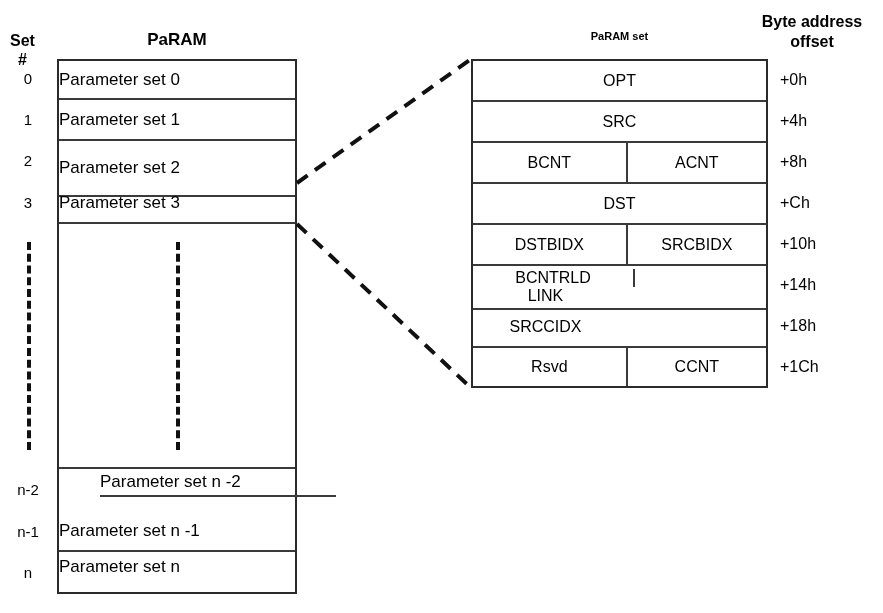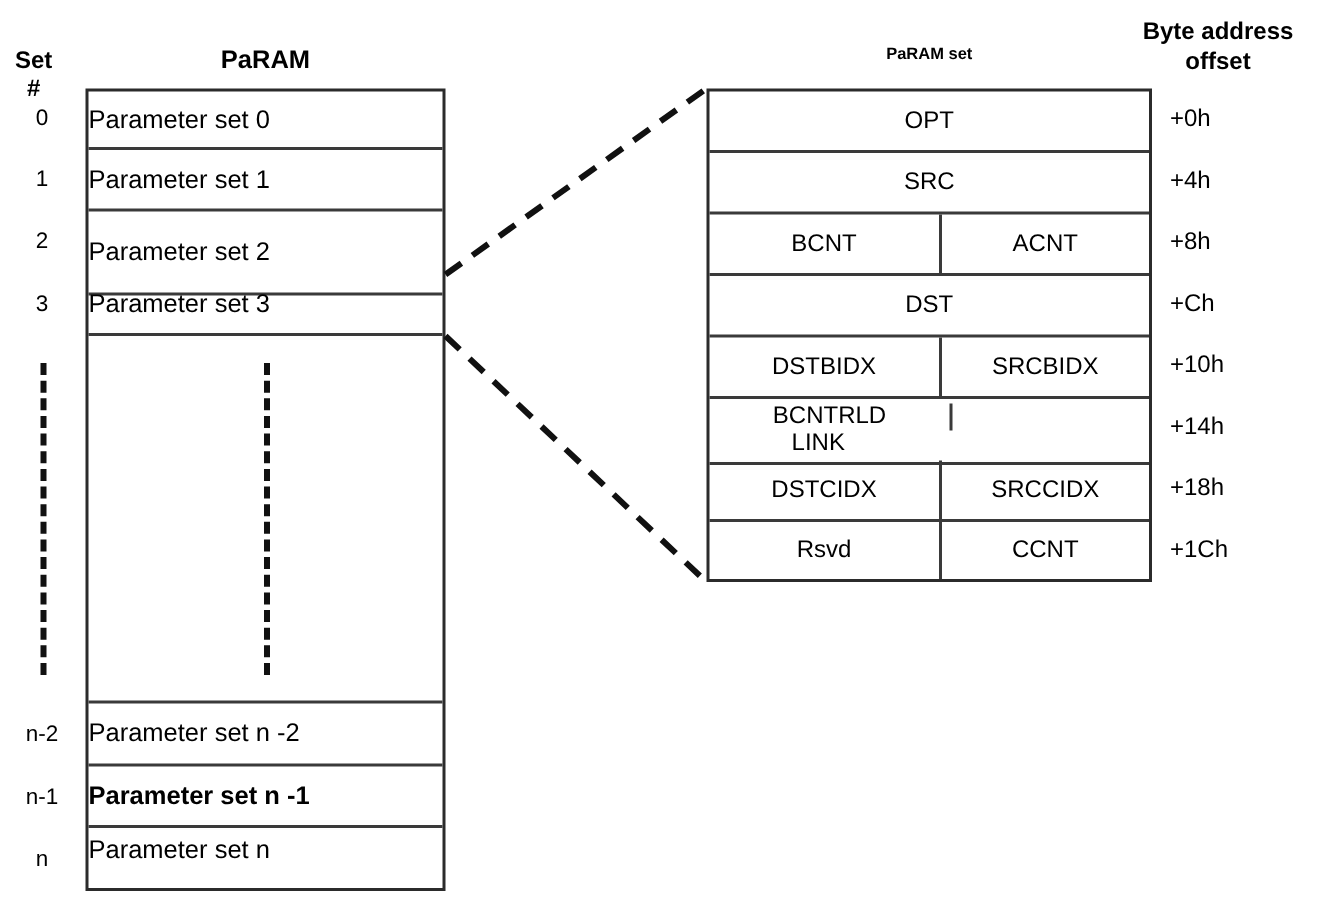--- a/index.html
+++ b/index.html
@@ -195,24 +195,24 @@
     </div>
     <div class="lrow" style="top:80px;  height:56px;">
       <span>Parameter set 2</span>
     </div>
     <div class="lrow" style="top:122px; height:41px;">
       <span>Parameter set 3</span>
     </div>
     <div class="lrow gap" style="top:163px; height:245px;">
       <span></span>
     </div>
-    <div class="lrow" style="top:408px; height:42px;">
+    <div class="lrow" style="top:408px; height:28px;margin-left:41px;">
       <span>Parameter set n -2</span>
     </div>
-    <div class="lrow" style="top:450px; height:41px;font-weight:bold;">
+    <div class="lrow" style="top:450px; height:41px;">
       <span>Parameter set n -1</span>
     </div>
     <div class="lrow last" style="top:491px; height:29px;">
       <span>Parameter set n</span>
     </div>
   </div>
 
   <div class="vdash" style="left:176px; top:242px; height:208px;"></div>
 
   <div class="abs" id="right-table">
@@ -231,21 +231,20 @@
     </div>
     <div class="rrow" style="top:164px;">
       <span class="rcell left-half">DSTBIDX</span>
       <span class="rcell right-half">SRCBIDX</span>
     </div>
     <div class="rrow" style="top:208px;flex-direction:column;">
       <span class="rcell left-half">BCNTRLD</span>
       <span class="rcell right-half">LINK</span>
     </div>
     <div class="rrow" style="top:246px;">
-      <span class="rcell left-half">DSTCIDX</span>
       <span class="rcell right-half">SRCCIDX</span>
     </div>
     <div class="rrow last" style="top:287px; height:38px;">
       <span class="rcell left-half">Rsvd</span>
       <span class="rcell right-half">CCNT</span>
     </div>
   </div>
 
   <div class="offset" style="top:71px">+0h</div>
   <div class="offset" style="top:112px">+4h</div>

